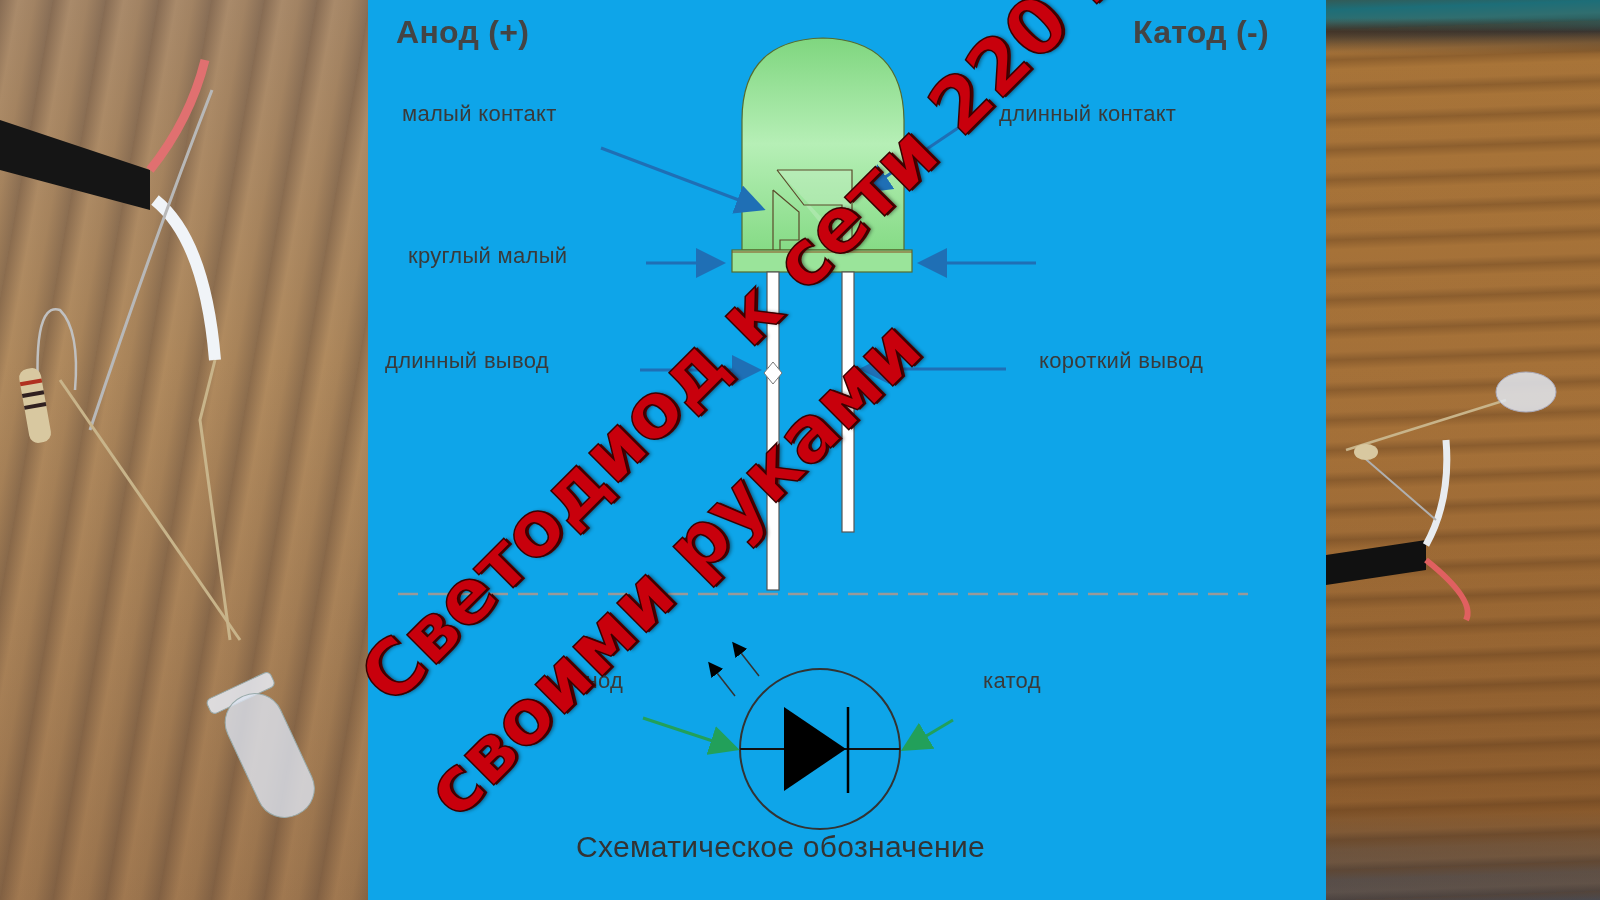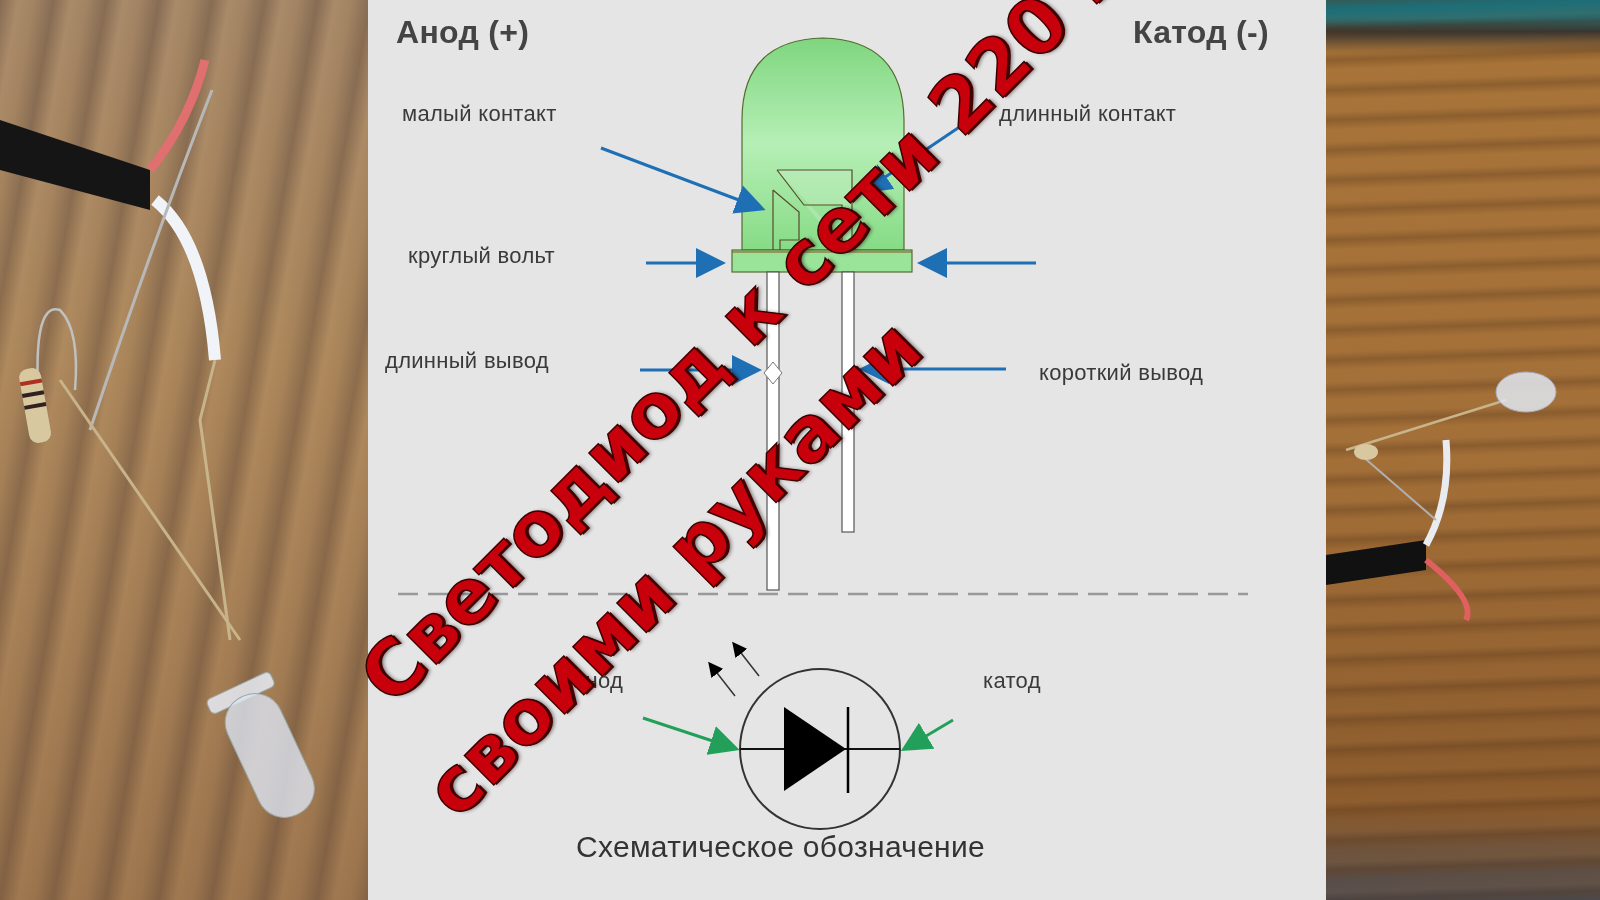--- a/index.html
+++ b/index.html
@@ -8,21 +8,21 @@
   .photo-left { left: 0; width: 368px;
     background:
       repeating-linear-gradient(100deg, rgba(70,50,40,0.35) 0px, rgba(70,50,40,0.0) 18px, rgba(120,90,60,0.15) 34px, rgba(60,45,40,0.3) 52px),
       linear-gradient(180deg, #a98a6a 0%, #b08a5e 40%, #a07850 100%);
   }
   .photo-right { left: 1326px; width: 274px;
     background:
       repeating-linear-gradient(178deg, rgba(90,55,25,0.35) 0px, rgba(90,55,25,0.0) 10px, rgba(160,110,60,0.15) 22px, rgba(80,50,25,0.3) 30px),
       linear-gradient(180deg, #1d6e78 0%, #1d6e78 2%, #3a3530 3.5%, #a87438 6%, #a47038 50%, #8a5a2c 90%, #4a4a50 100%);
   }
-  .panel { position: absolute; left: 368px; top: 0; width: 958px; height: 900px; background: #e5e5e5; }
+  .panel { position: absolute; left: 368px; top: 0; width: 958px; height: 900px; background: #0ea5e9; }
   svg { position: absolute; left: 0; top: 0; }
   .lbl { position: absolute; color: #3a3a3a; font-size: 22px; white-space: nowrap; letter-spacing: 0.3px; }
   .lbl.head { font-weight: bold; font-size: 32px; color: #444; }
   .lbl.cap { font-size: 30px; color: #333; }
   .overlay { position: absolute; left: 0; top: 0; width: 1600px; height: 900px; pointer-events: none; }
   .ov-text { position: absolute; font-family: "DejaVu Sans", sans-serif; font-weight: bold; color: #c8000c;
     -webkit-text-stroke: 1.5px #3a0000; text-shadow: 2px 2px 0 #4a0000, 3px 3px 4px rgba(0,0,0,0.45);
     white-space: nowrap; transform-origin: left bottom; }
   .ov1 { left: 405px; top: 632px; font-size: 76px; transform: rotate(-45deg); }
   .ov2 { left: 470px; top: 745px; font-size: 76px; transform: rotate(-45deg); }
@@ -113,25 +113,25 @@
       <line x1="391" y1="676" x2="366" y2="644" stroke="#333" stroke-width="1.5" marker-end="url(#ak)"></line>
     </g>
     <line x1="275" y1="718" x2="366" y2="748" stroke="#22a05a" stroke-width="3" marker-end="url(#ag)"></line>
     <line x1="585" y1="720" x2="538" y2="748" stroke="#22a05a" stroke-width="3" marker-end="url(#ag)"></line>
   </svg>
 
   <div class="lbl head" style="left:28px; top:14px;">Анод (+)</div>
   <div class="lbl head" style="left:765px; top:14px;">Катод (-)</div>
 
   <div class="lbl" style="left:34px; top:101px;">малый контакт</div>
-  <div class="lbl" style="left:40px; top:243px;">круглый вольт</div>
+  <div class="lbl" style="left:40px; top:243px;">круглый малый</div>
   <div class="lbl" style="left:17px; top:348px;text-align:right;">длинный вывод</div>
 
   <div class="lbl" style="left:631px; top:101px;">длинный контакт</div>
-  <div class="lbl" style="left:671px; top:348px;margin-top:12px;">короткий вывод</div>
+  <div class="lbl" style="left:671px; top:348px;">короткий вывод</div>
 
   <div class="lbl" style="left:205px; top:668px;">анод</div>
   <div class="lbl" style="left:615px; top:668px;text-align:center;">катод</div>
 
   <div class="lbl cap" style="left:208px; top:830px;">Схематическое обозначение</div>
 </div>
 
 <div class="overlay">
   <div class="ov-text ov1">Светодиод к сети 220 вольт</div>
   <div class="ov-text ov2">своими руками</div>

